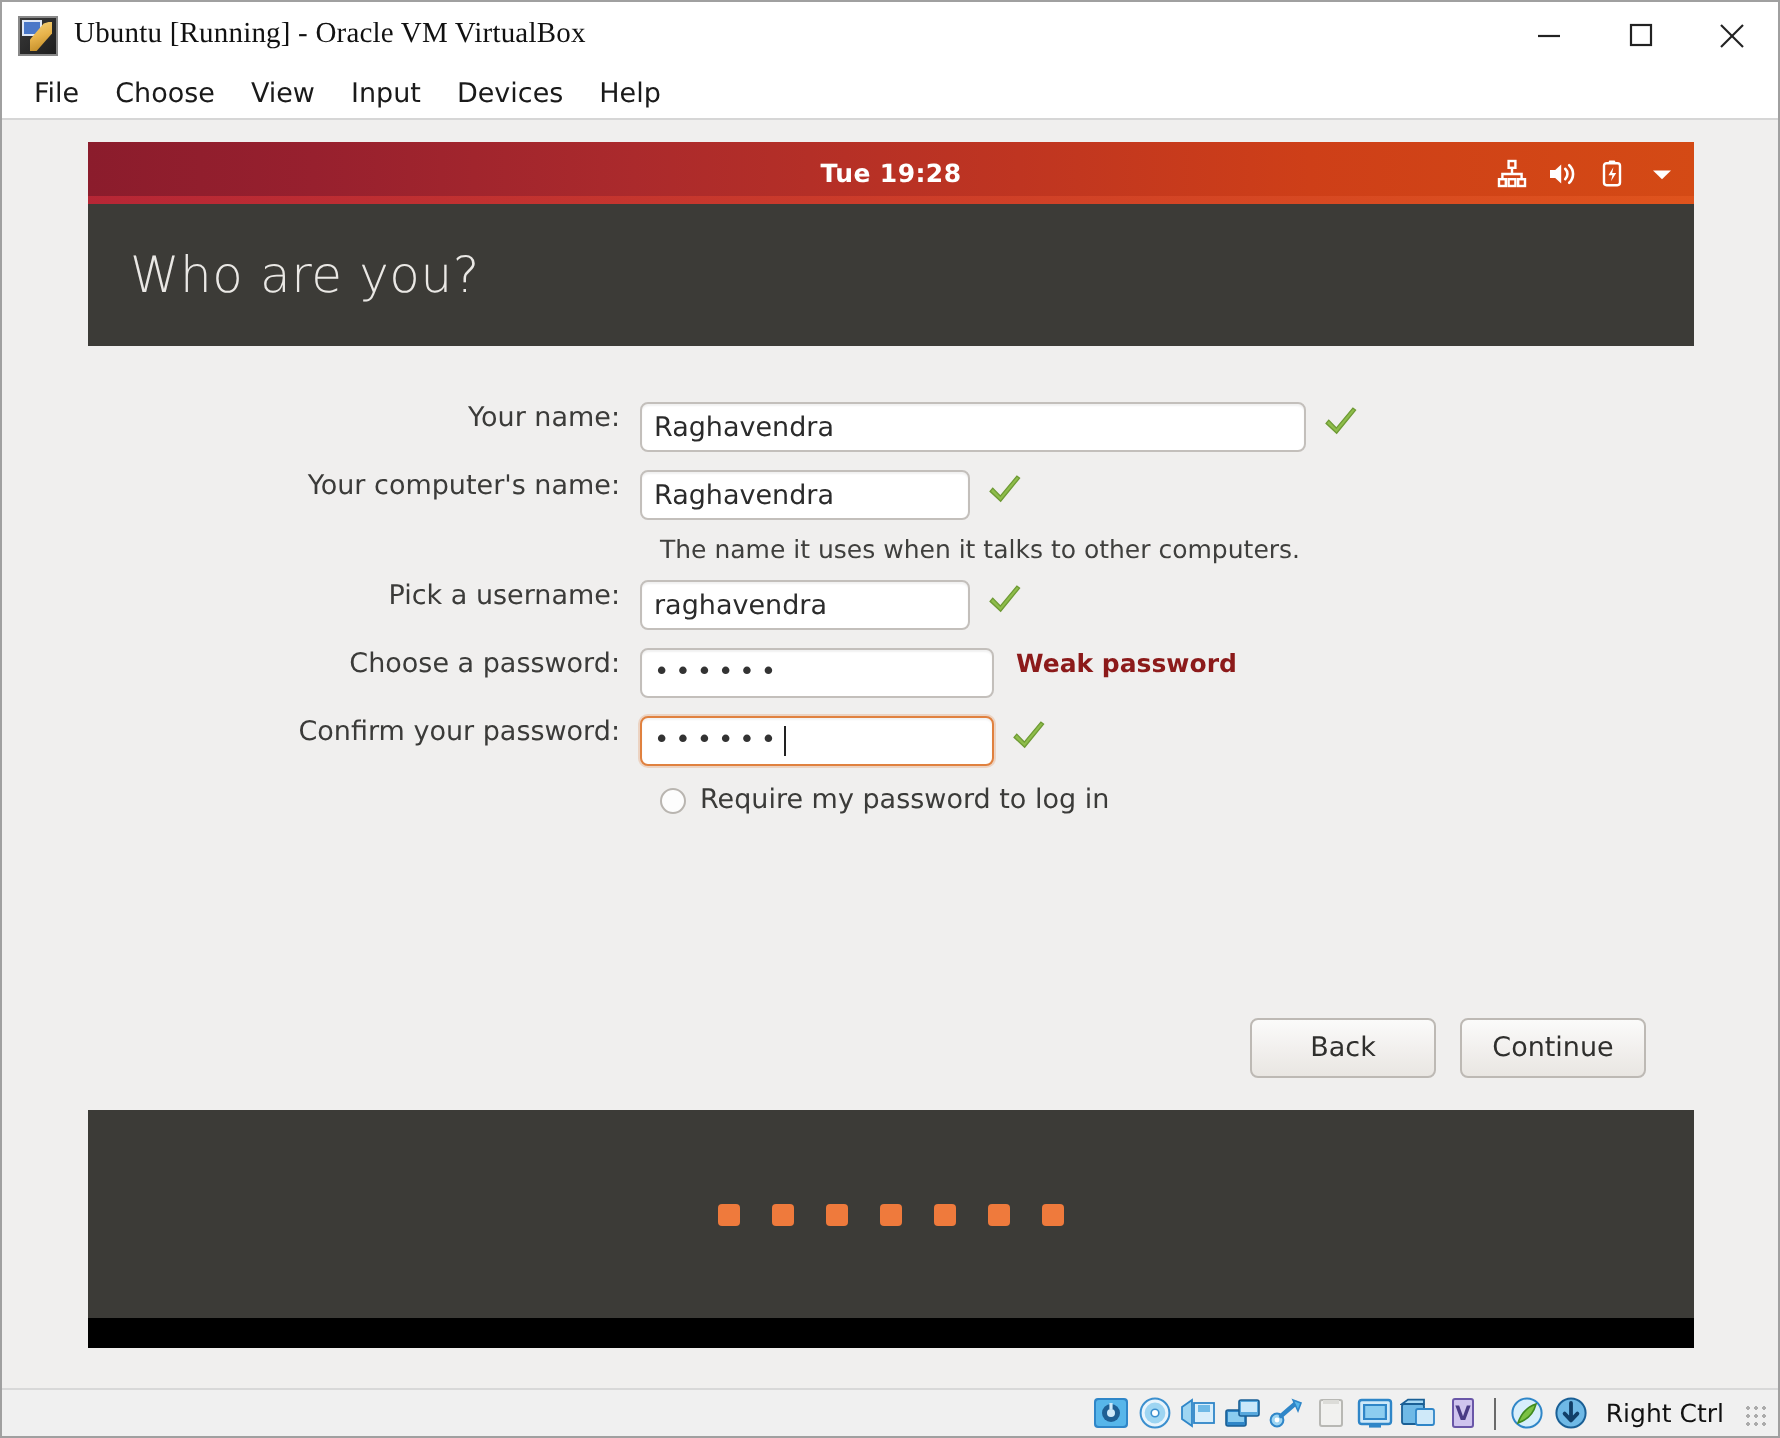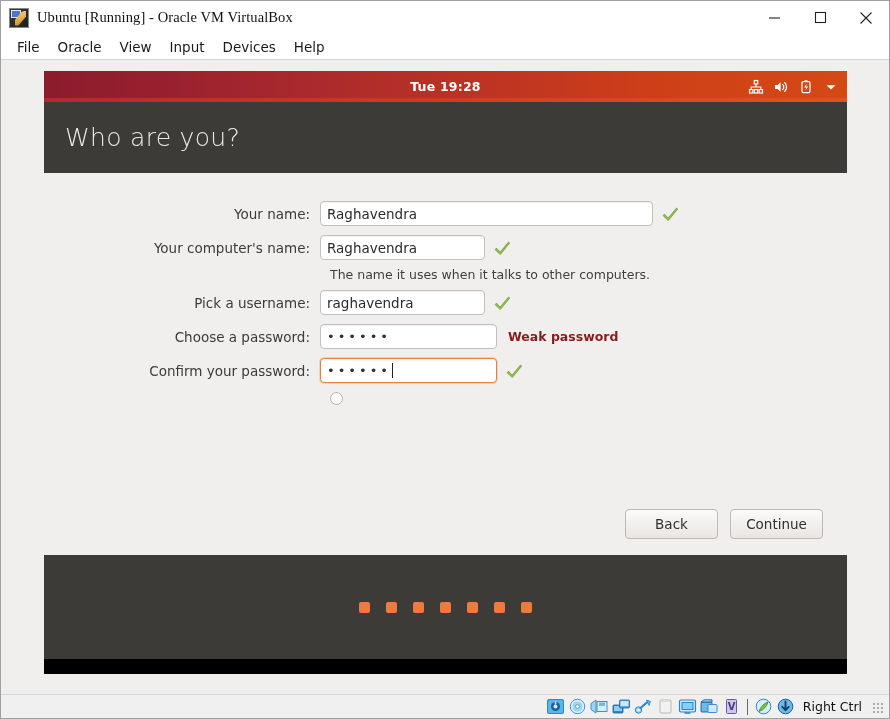--- a/index.html
+++ b/index.html
@@ -117,21 +117,21 @@
 
   
   .page-body {
     flex: 1 1 auto;
     background: #f0efee;
     position: relative;
   }
   .form-area { padding-top: 28px; }
 
   .frow {
-    display: flex; align-items: center;
+    display: flex; 
     margin-bottom: 9px;
   }
   .flabel {
     width: 276px; flex: 0 0 276px;
     text-align: right; padding-right: 10px;
     font-size: 13.5px; color: #3b3b39;
     white-space: nowrap;
   }
   .finput {
     height: 25px;
@@ -250,21 +250,21 @@
         <svg width="14" height="14" viewBox="0 0 14 14">
             <line x1="1.5" y1="1.5" x2="12.5" y2="12.5" stroke="#222" stroke-width="1.1"></line>
             <line x1="12.5" y1="1.5" x2="1.5" y2="12.5" stroke="#222" stroke-width="1.1"></line>
           </svg>
       </div>
     </div>
   </div>
 
   <div class="menubar">
     <div class="menu-item">File</div>
-    <div class="menu-item">Oracle</div>
+    <div class="menu-item">Choose</div>
     <div class="menu-item">View</div>
     <div class="menu-item">Input</div>
     <div class="menu-item">Devices</div>
     <div class="menu-item">Help</div>
   </div>
 
   <div class="vm-area">
     <div class="vm-screen">
 
       <div class="ubuntu-panel">
@@ -355,20 +355,21 @@
             </div>
             <span>
               <svg class="check" viewBox="0 0 18 18">
                   <path d="M2.5 9.6l4 4.2L15.3 3.2l1.4 1.1-10 12.2-5.6-5.2z" fill="#8ebd4a" stroke="#6e9a34" stroke-width=".7"></path>
                 </svg>
             </span>
           </div>
 
           <div class="radio-row">
             <span class="radio"></span>
+            <span class="radio-label">Require my password to log in</span>
           </div>
         </div>
 
         <div class="btn-row">
           <div class="btn">Back</div>
           <div class="btn">Continue</div>
         </div>
       </div>
 
       <div class="slideshow">

